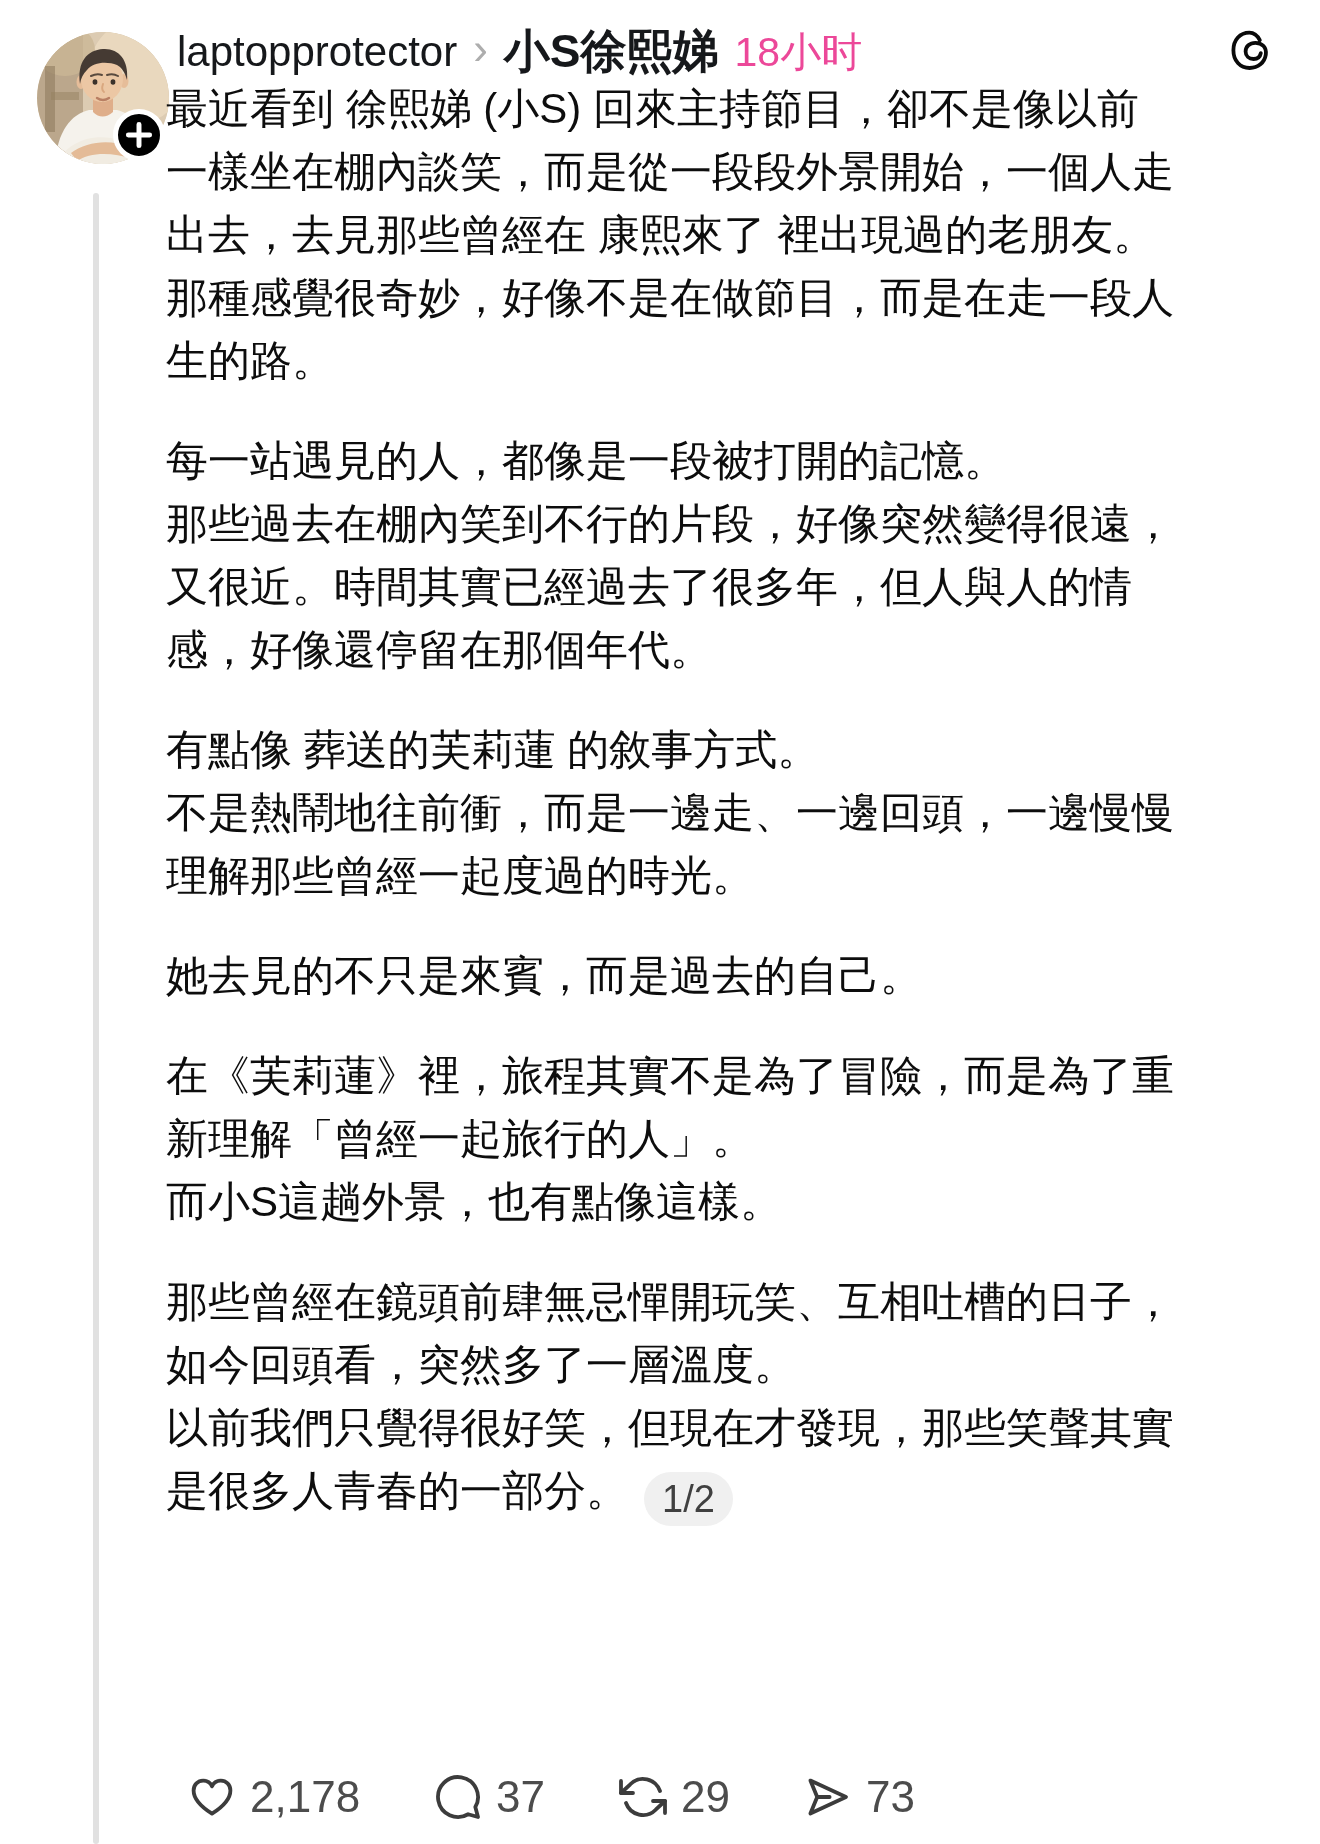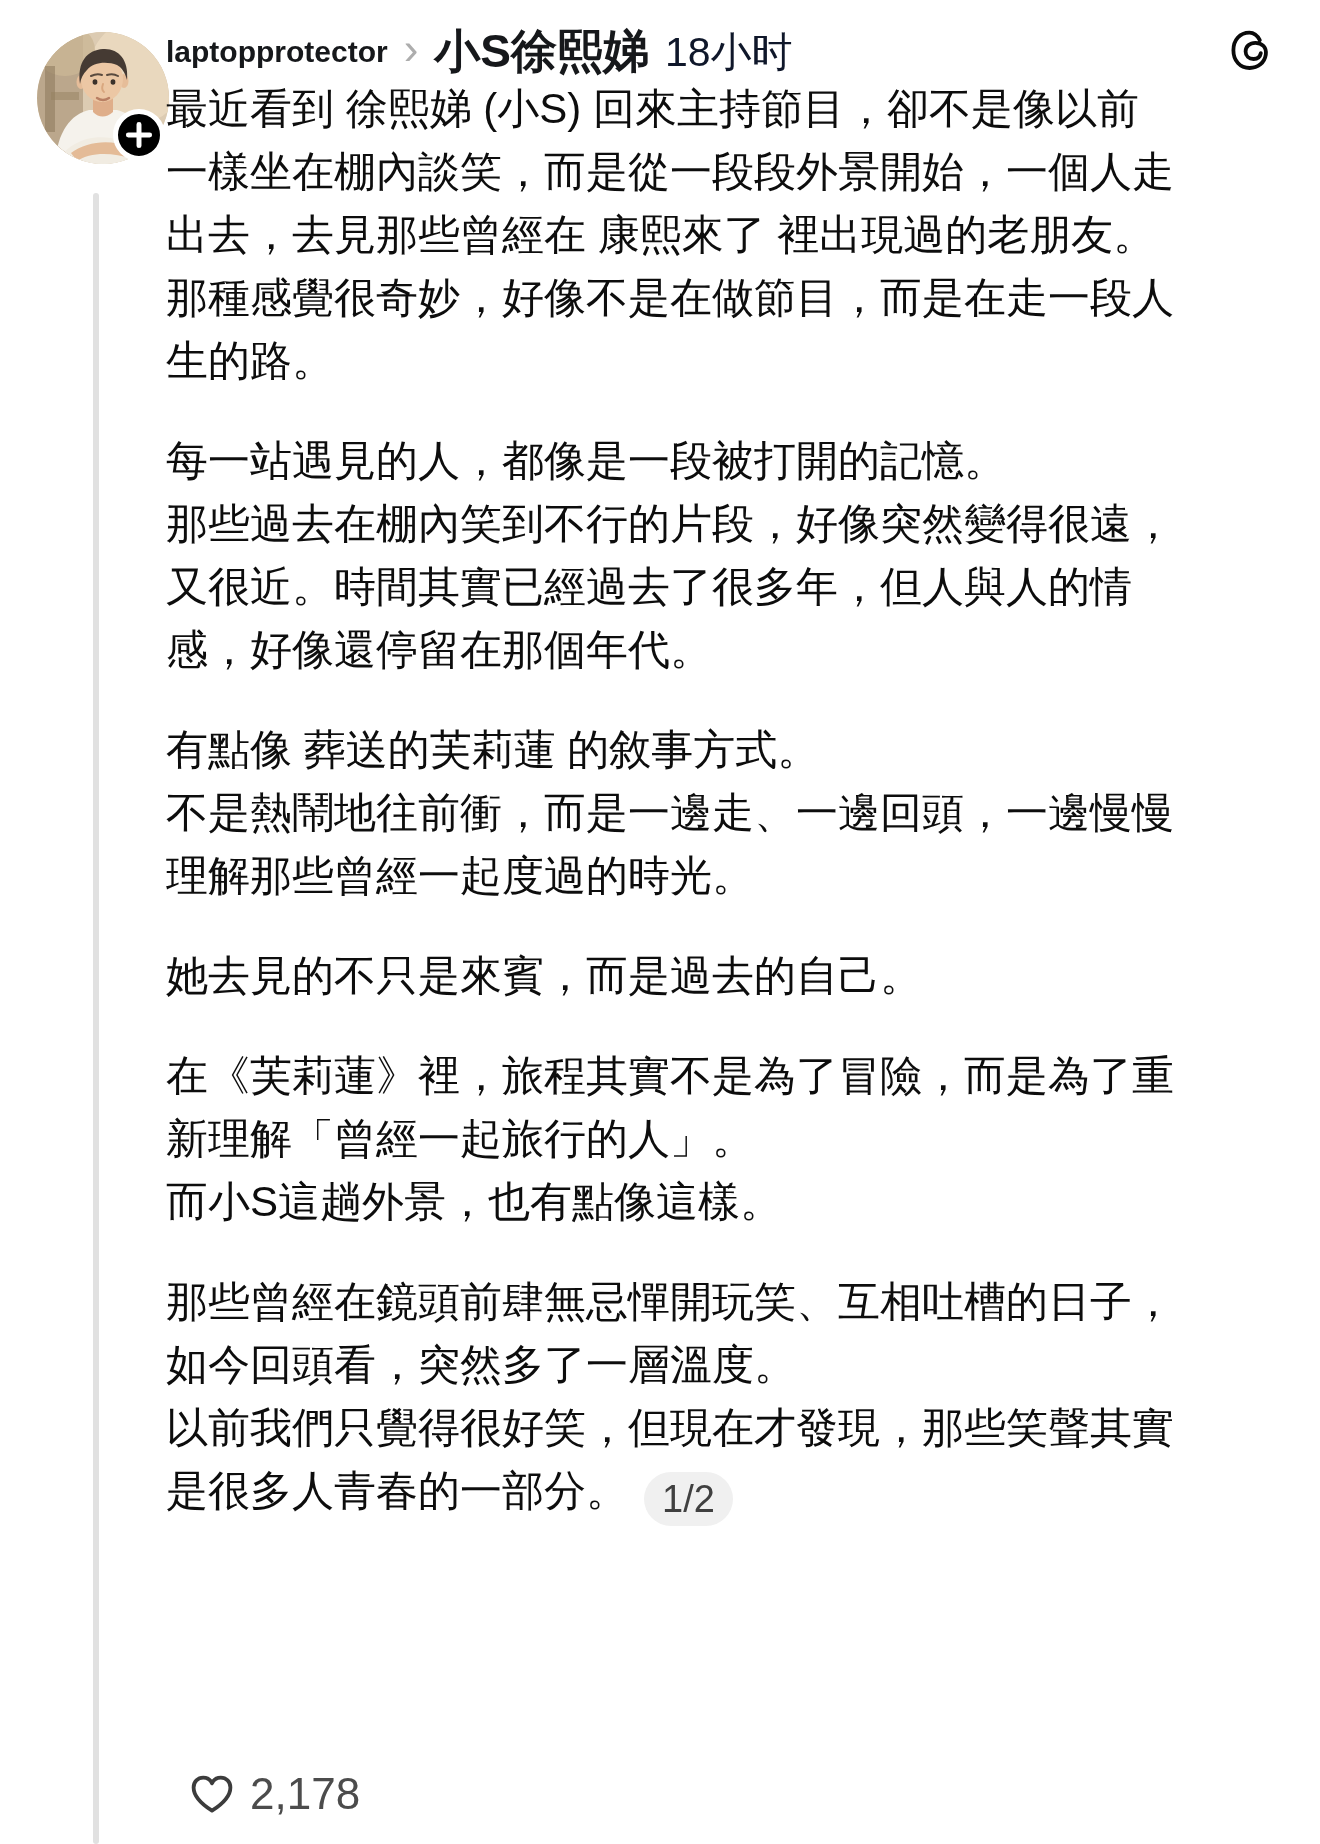--- a/index.html
+++ b/index.html
@@ -22,41 +22,41 @@
   }
   .thread-line {
     position:absolute; left:93px; top:193px; width:6px; height:1651px;
     background:#e1e1e1; border-radius:3px;
   }
   
   .header {
     position:absolute; left:166px; top:24px; right:110px; height:56px;
     display:flex; align-items:center; white-space:nowrap;
   }
-  .username { font-size:30px; font-weight:700; color:#16181b; }
+  .username { font-size:42px; font-weight:400; color:#16181b;margin-left:11px; }
   .crumb-chevron { font-size:44px; color:#adadad; margin:0 16px 6px 16px; font-weight:400; }
   .community { font-size:46px; font-weight:700; color:#16181b; }
-  .timestamp { font-size:41px; font-weight:400; color:#0f172a; margin-left:16px; }
+  .timestamp { font-size:41px; font-weight:400; color:#ec4899; margin-left:16px; }
   .app-logo { position:absolute; right:46px; top:24px; width:48px; height:52px; }
   
   .body {
     position:absolute; left:166px; top:77px; width:1150px;
     font-size:42px; line-height:63px; color:#0d0d0d;
   }
   .body p { margin:0 0 37px 0; white-space:pre-wrap; }
   .body p:last-child { margin-bottom:0; }
   .pager-pill {
     display:inline-block; background:#f0f0f0; color:#404040;
     font-size:38px; line-height:54px; padding:0 18px; border-radius:27px;
     margin-left:16px; vertical-align:-7px; font-weight:400;
   }
   
   .footer {
     position:absolute; left:188px; top:1769px; height:56px;
-    display:flex; align-items:center; gap:74px;flex-direction:column;
+    display:flex; align-items:center; gap:74px;
   }
   .action { display:flex; align-items:center; gap:14px; cursor:pointer; }
   .action svg { width:48px; height:48px; display:block; }
   .action .count { font-size:44px; color:#4c4c4c; }
   .icon-stroke { fill:none; stroke:#3c3c3c; stroke-width:1.9; stroke-linecap:round; stroke-linejoin:round; }
 </style>
 </head>
 <body>
 
 <div class="page">

